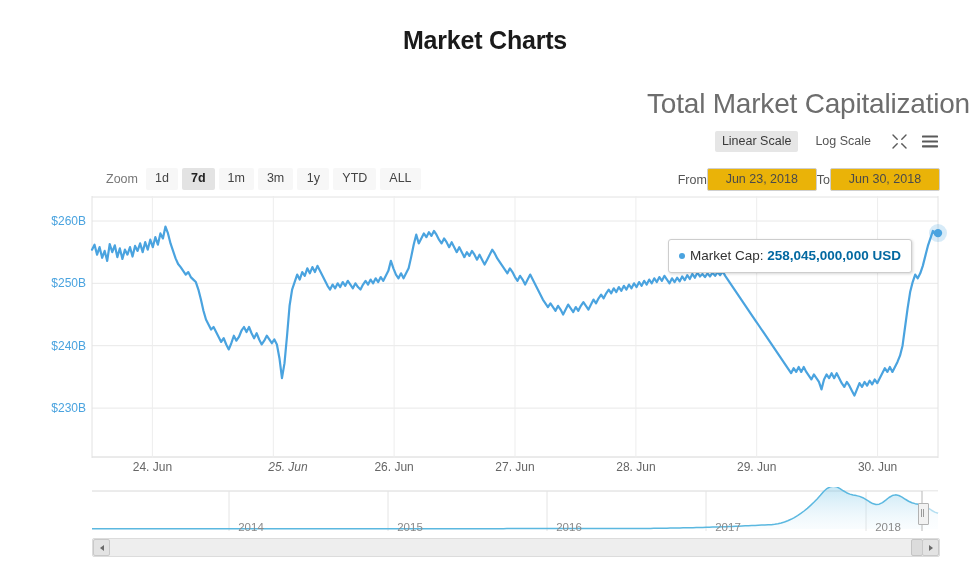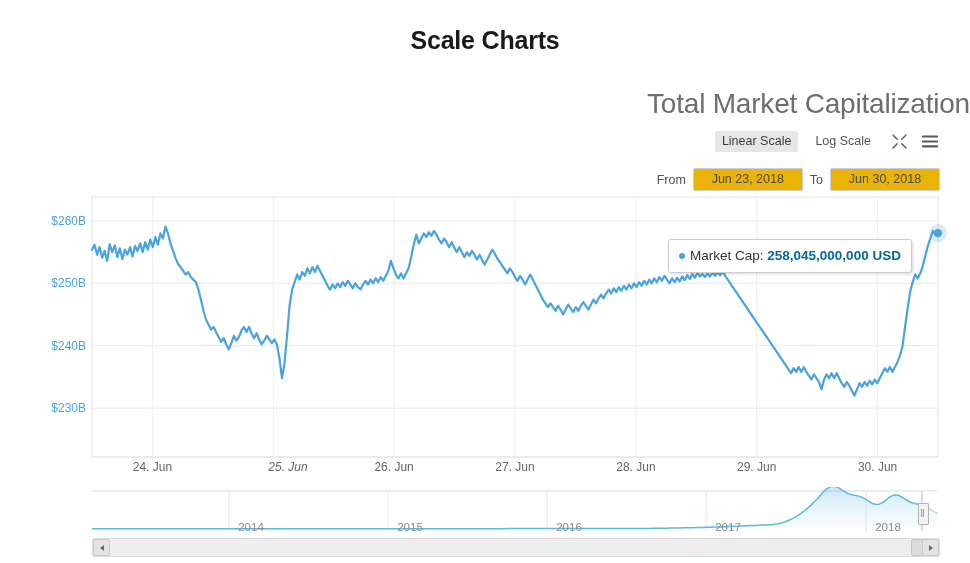--- a/index.html
+++ b/index.html
@@ -110,21 +110,20 @@
     color: #222;
     font-weight: bold;
   }
 
   .date-group {
     position: absolute;
     right: 30px;
     top: 0;
     display: flex;
     align-items: center;
-    gap: 7px;
     justify-content: center;
   }
   .date-word {
     font-size: 12.5px;
     color: #555;
   }
   .date-input {
     font-family: "Liberation Sans", sans-serif;
     font-size: 12.5px;
     color: #4a4a4a;
@@ -292,21 +291,21 @@
     height: 15px;
     width: 10px;
     background: #dcdcdc;
     border: 1px solid #c4c4c4;
     border-radius: 2px;
   }
 </style>
 </head>
 <body>
 
-<div class="page-title">Scale Charts</div>
+<div class="page-title">Market Charts</div>
 <div class="chart-title">Total Market Capitalization</div>
 
 <div class="scale-bar">
   <div class="scale-btn active">Linear Scale</div>
   <div class="scale-btn">Log Scale</div>
   <div class="icon-btn">
     <svg width="15" height="15" viewBox="0 0 15 15">
       <g stroke="#5a5a5a" stroke-width="1.4" fill="none" stroke-linecap="round">
         <path d="M1 1 L5.2 5.2"></path>
           <path d="M14 1 L9.8 5.2"></path>
@@ -320,20 +319,30 @@
       <g fill="#5a5a5a">
         <rect x="0" y="0.5" width="16" height="2.1" rx="0.6"></rect>
         <rect x="0" y="5.4" width="16" height="2.1" rx="0.6"></rect>
         <rect x="0" y="10.3" width="16" height="2.1" rx="0.6"></rect>
       </g>
     </svg>
   </div>
 </div>
 
 <div class="range-row">
+  <div class="zoom-group">
+    <span class="zoom-label">Zoom</span>
+    <span class="zoom-btn">1d</span>
+    <span class="zoom-btn active">7d</span>
+    <span class="zoom-btn">1m</span>
+    <span class="zoom-btn">3m</span>
+    <span class="zoom-btn">1y</span>
+    <span class="zoom-btn">YTD</span>
+    <span class="zoom-btn">ALL</span>
+  </div>
 
   <div class="date-group">
     <span class="date-word">From</span>
     <input class="date-input" type="text" value="Jun 23, 2018" style="">
     <span class="date-word">To</span>
     <input class="date-input" type="text" value="Jun 30, 2018" style="">
   </div>
 </div>
 
 <div class="plot-wrap">

